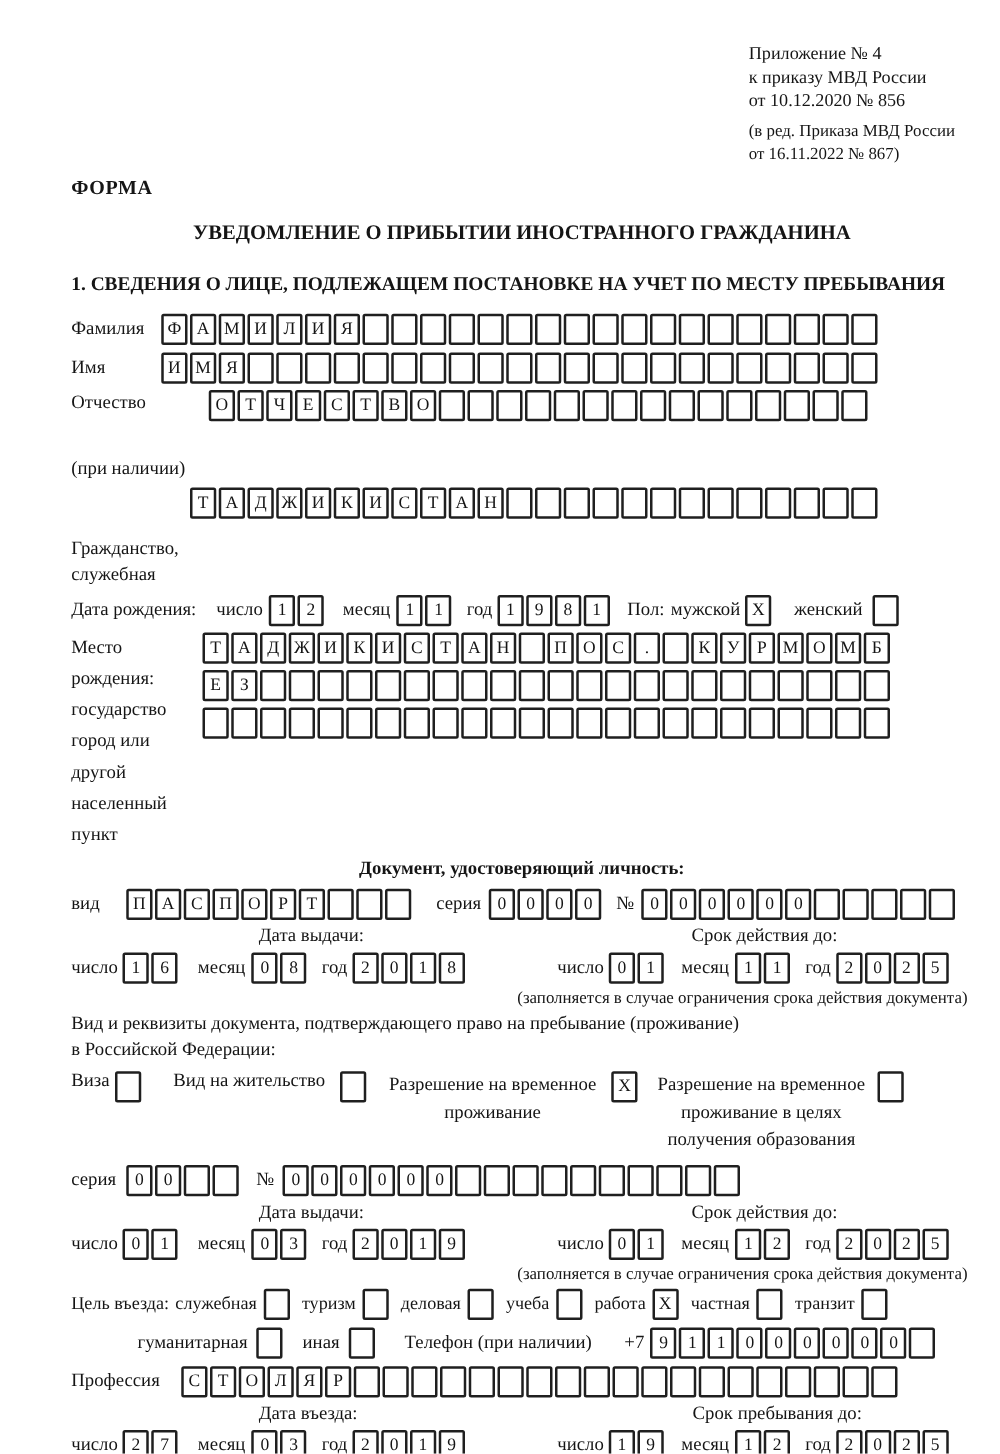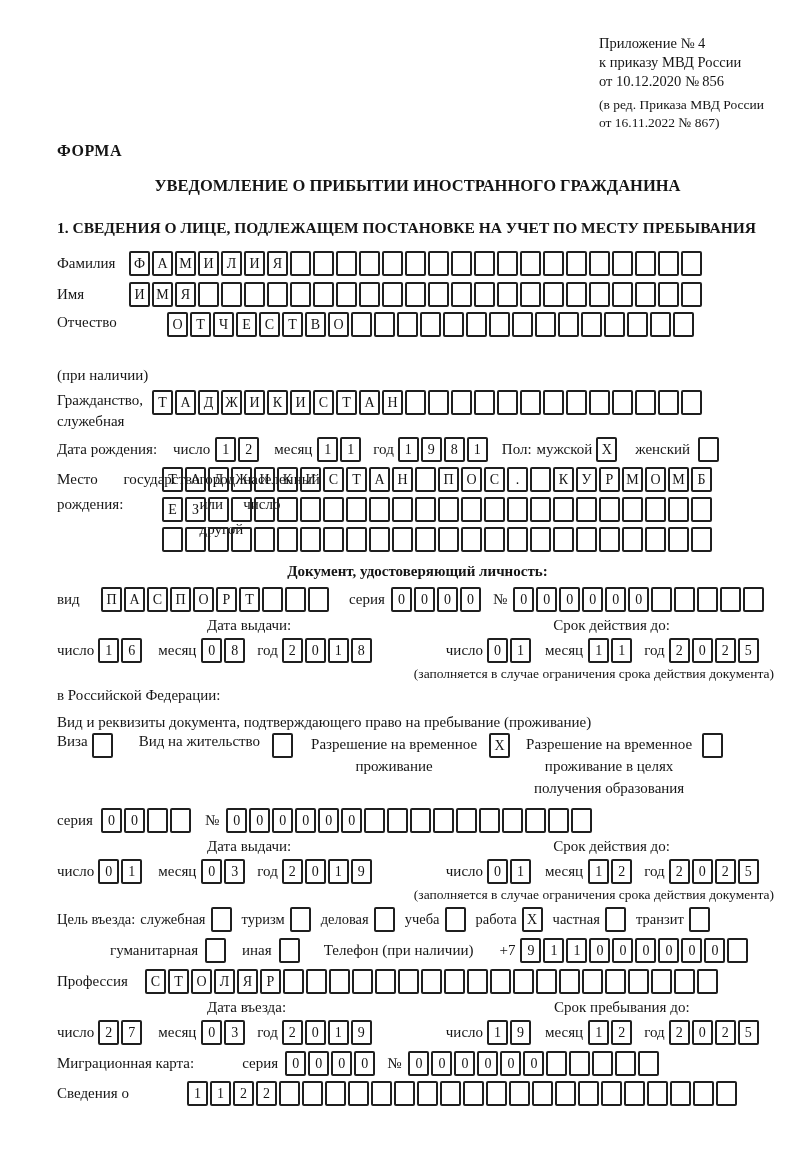--- a/index.html
+++ b/index.html
@@ -18,21 +18,21 @@
   .row.top{align-items:flex-start;}
   .lbl{white-space:nowrap;}
   .w72{width:72px;flex:none;}
   .grid{display:inline-flex;flex:none;}
   .cell{
     box-sizing:border-box;display:inline-flex;align-items:center;justify-content:center;
     width:21px;height:25px;border:2px solid #1f1f1f;border-radius:2px;margin-right:2px;
     font-size:14px;flex:none;
   }
   .label-col{display:flex;flex-direction:column;line-height:21px;flex:none;}
-  .label-col4{display:flex;flex-direction:row;line-height:25px;width:105px;flex:none;}
+  .label-col4{display:flex;flex-direction:column;line-height:25px;width:105px;flex:none;}
   .label-col6{display:flex;flex-direction:column;line-height:24px;width:130px;flex:none;}
   .grid-stack .grid{margin-bottom:5px;}
   .center-bold{text-align:center;font-weight:bold;margin:6px 0 6px 0;}
   .sublabels{display:flex;margin-bottom:2px;min-height:18px;}
   .note{font-size:13.5px;text-align:right;margin:-2px 4px 3px 0;}
   .opt-col{display:flex;flex-direction:column;text-align:center;line-height:22px;flex:none;}
   .plain{line-height:21px;}
 </style>
 </head>
 <body>
@@ -145,21 +145,21 @@
         <span class="cell"></span>
         <span class="cell"></span>
         <span class="cell"></span>
         <span class="cell"></span>
         <span class="cell"></span>
         <span class="cell"></span>
       </span>
   </div>
 
   <div class="row top">
-    <span class="label-col" style="width:95px;">
+    <span class="label-col" style="width:95px;margin-top:39px;">
       <span>Гражданство,</span>
       <span>служебная</span>
     </span>
     <span class="grid">
         <span class="cell">Т</span>
         <span class="cell">А</span>
         <span class="cell">Д</span>
         <span class="cell">Ж</span>
         <span class="cell">И</span>
         <span class="cell">К</span>
@@ -212,21 +212,21 @@
     <span class="grid">
         <span class="cell"></span>
       </span>
   </div>
 
   <div class="row top" style="margin-bottom:2px;">
     <span class="label-col4">
       <span>Место рождения:</span>
       <span>государство</span>
       <span>город или другой</span>
-      <span>населенный число</span>
+      <span>населенный пункт</span>
     </span>
     <span class="label-col grid-stack">
       <span class="grid">
           <span class="cell">Т</span>
           <span class="cell">А</span>
           <span class="cell">Д</span>
           <span class="cell">Ж</span>
           <span class="cell">И</span>
           <span class="cell">К</span>
           <span class="cell">И</span>
@@ -379,22 +379,22 @@
     <span class="grid">
         <span class="cell">2</span>
         <span class="cell">0</span>
         <span class="cell">2</span>
         <span class="cell">5</span>
       </span>
   </div>
 
   <div class="note">(заполняется в случае ограничения срока действия документа)</div>
 
+  <div class="plain">Вид и реквизиты документа, подтверждающего право на пребывание (проживание)</div>
   <div class="plain" style="margin-bottom:6px;">в Российской Федерации:</div>
-  <div class="plain">Вид и реквизиты документа, подтверждающего право на пребывание (проживание)</div>
 
   <div class="row top" style="margin-bottom:8px;">
     <span class="lbl">Виза</span>
     <span class="grid" style="margin-left:4px;">
         <span class="cell"></span>
       </span>
     <span class="lbl" style="margin-left:24px;">Вид на жительство</span>
     <span class="grid" style="margin-left:12px;">
         <span class="cell"></span>
       </span>

